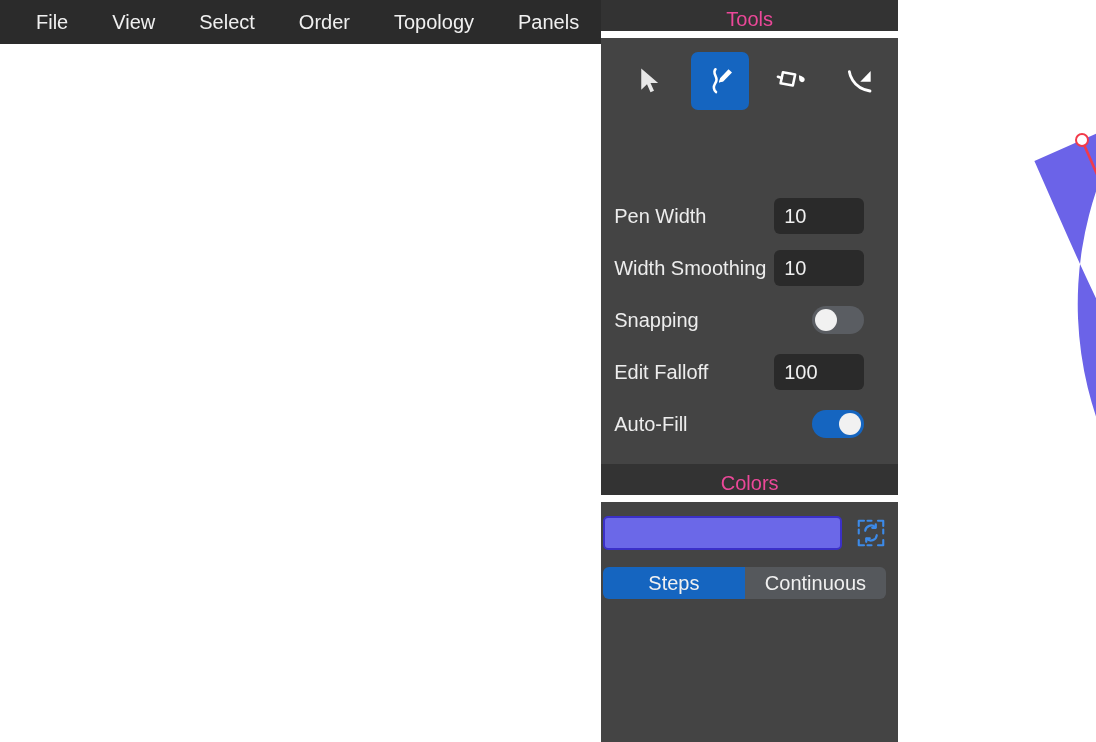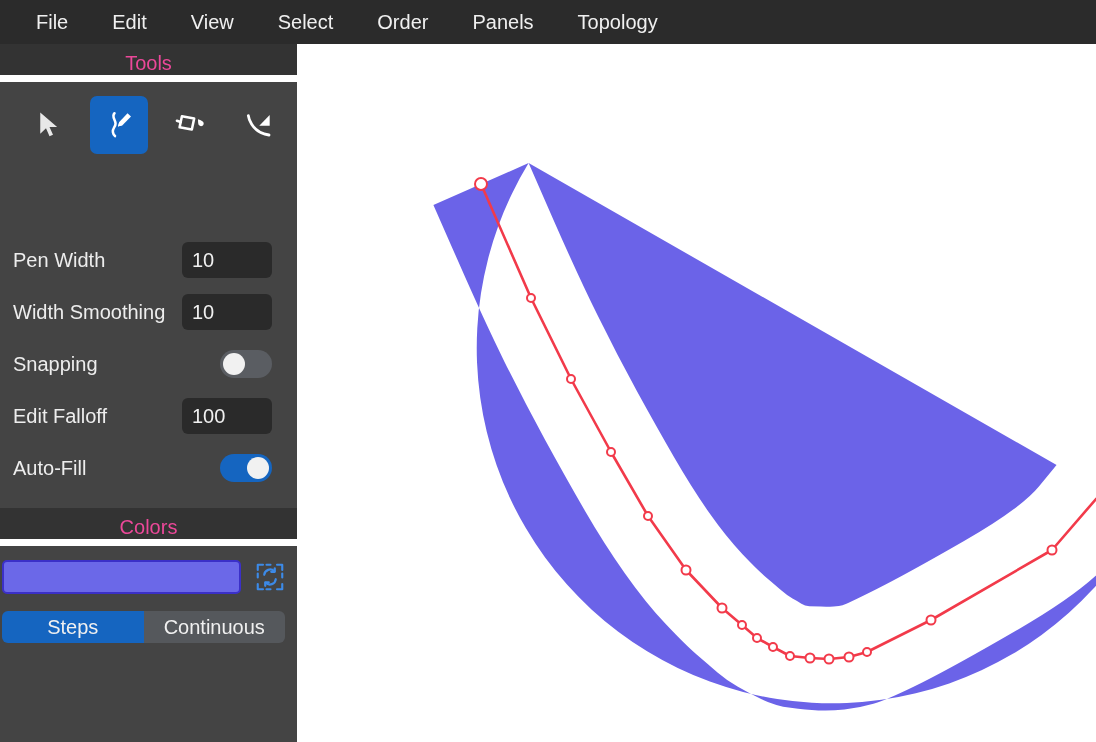--- a/index.html
+++ b/index.html
@@ -4,21 +4,21 @@
 <style>
   * { box-sizing: border-box; margin: 0; padding: 0; }
   html, body {
     width: 1096px; height: 742px;
     overflow: hidden;
     background: #ffffff;
     font-family: "Liberation Sans", sans-serif;
   }
   #app {
     width: 1096px; height: 742px;
-    display: flex; flex-direction: column;
+    display: flex; flex-direction: row;
     position: relative;
   }
 
   
   .menubar {
     height: 44px;
     background: #2b2b2b;
     display: flex;
     align-items: center;
     padding-left: 14px;
@@ -77,21 +77,21 @@
   
   .options-body {
     background: #444444;
     flex: 0 0 auto;
     padding: 8px 0 14px 0;
   }
   .opt-row {
     height: 52px;
     display: flex;
     align-items: center;
-    padding: 0 25px 0 13px;
+    padding: 0 34px 0 13px;
   }
   .opt-label {
     color: #ededed;
     font-size: 20px;
     flex: 1 1 auto;
     white-space: nowrap;
     overflow: hidden;
   }
   .opt-input {
     width: 90px;
@@ -173,26 +173,25 @@
   }
   .canvas svg { display: block; }
 </style>
 </head>
 <body>
 
 <div id="app">
 
   <div class="menubar">
     <div class="menu-item">File</div>
-    <div class="menu-item">Edit</div>
     <div class="menu-item">View</div>
     <div class="menu-item">Select</div>
     <div class="menu-item">Order</div>
+    <div class="menu-item">Topology</div>
     <div class="menu-item">Panels</div>
-    <div class="menu-item">Topology</div>
   </div>
 
   <div class="body-row">
 
     <div class="sidebar">
 
       <div class="panel-header">Tools</div>
       <div class="tools-body">
         <div class="tool-row">
 

